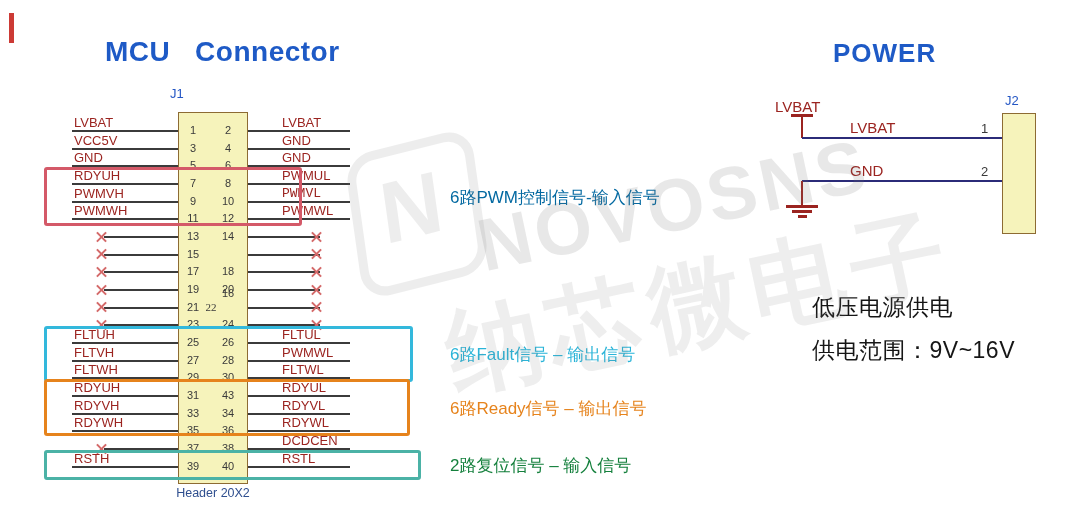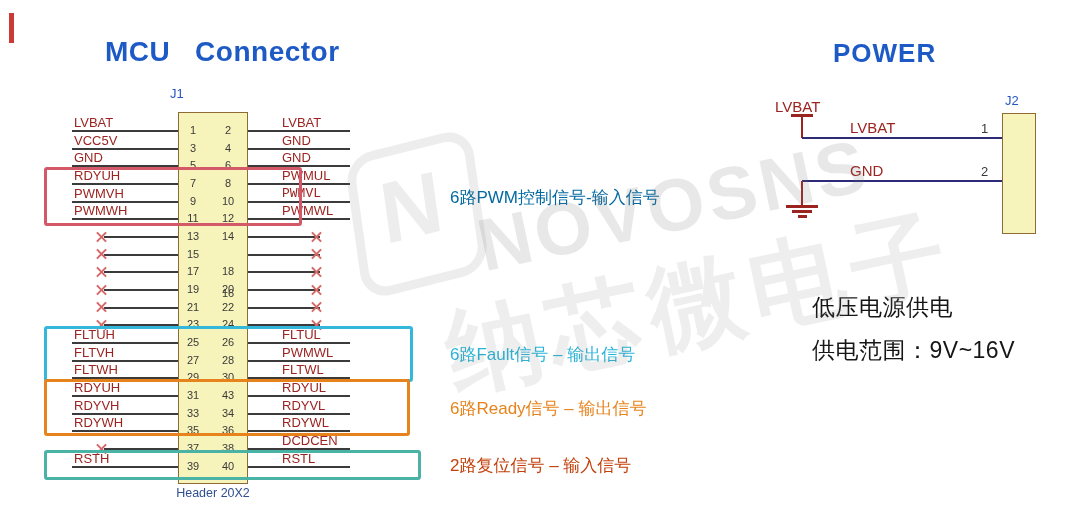--- a/index.html
+++ b/index.html
@@ -132,21 +132,21 @@
       <div class="ncx" style="left: 96px; top: 266.36px;"></div>
       <div class="stub" style="left: 248px; top: 271.36px; width: 72px;"></div>
       <div class="ncx" style="left: 311px; top: 266.36px;"></div>
       <div class="pin-num" style="left: 184px; top: 283.03px;">19</div>
       <div class="pin-num" style="left: 219px; top: 283.03px;">20</div>
       <div class="stub" style="left: 104px; top: 289.03px; width: 74px;"></div>
       <div class="ncx" style="left: 96px; top: 284.03px;"></div>
       <div class="stub" style="left: 248px; top: 289.03px; width: 72px;"></div>
       <div class="ncx" style="left: 311px; top: 284.03px;"></div>
       <div class="pin-num" style="left: 184px; top: 300.7px;">21</div>
-      <div class="pin-num" style="left: 219px; top: 300.7px;">22</div>
+      <div class="pin-num" style="left: 202px; top: 300.7px; font-family: Liberation Serif, serif;">22</div>
       <div class="stub" style="left: 104px; top: 306.7px; width: 74px;"></div>
       <div class="ncx" style="left: 96px; top: 301.7px;"></div>
       <div class="stub" style="left: 248px; top: 306.7px; width: 72px;"></div>
       <div class="ncx" style="left: 311px; top: 301.7px;"></div>
       <div class="pin-num" style="left: 184px; top: 318.37px;">23</div>
       <div class="pin-num" style="left: 219px; top: 318.37px;">24</div>
       <div class="stub" style="left: 104px; top: 324.37px; width: 74px;"></div>
       <div class="ncx" style="left: 96px; top: 319.37px;"></div>
       <div class="stub" style="left: 248px; top: 324.37px; width: 72px;"></div>
       <div class="ncx" style="left: 311px; top: 319.37px;"></div>
@@ -200,21 +200,21 @@
       <div class="netlbl" style="left: 282px; top: 450.73px;">RSTL</div>
     </div>
   <div id="mcu-groups">
       <div class="gbox" style="left: 44px; top: 167.01px; width: 258px; height: 59.34px; border-color: rgb(212, 89, 104);"></div>
       <div class="glabel" style="top: 185.68px; color: #0369a1;">6路PWM控制信号-输入信号</div>
       <div class="gbox" style="left: 44px; top: 326.04px; width: 369px; height: 56.34px; border-color: rgb(51, 184, 220);"></div>
       <div class="glabel" style="top: 343.21px; color: rgb(42, 180, 216);">6路Fault信号 – 输出信号</div>
       <div class="gbox" style="left: 44px; top: 379.05px; width: 366px; height: 57.34px; border-color: rgb(230, 131, 28);"></div>
       <div class="glabel" style="top: 396.72px; color: rgb(230, 131, 28);">6路Ready信号 – 输出信号</div>
       <div class="gbox" style="left: 44px; top: 449.73px; width: 377px; height: 30px; border-color: rgb(75, 178, 166);"></div>
-      <div class="glabel" style="top: 453.73px; color: #c2410c;">2路复位信号 – 输入信号</div>
+      <div class="glabel" style="top: 453.73px; color: #15803d;">2路复位信号 – 输入信号</div>
     </div>
   <div class="footer-lbl">Header 20X2</div>
 
   <div>
     <div class="big-title power-title">POWER</div>
     <div class="designator j2des">J2</div>
     <div class="conn-body j2body"></div>
 
     <div class="portlbl">LVBAT</div>
     <div class="portbar"></div>

